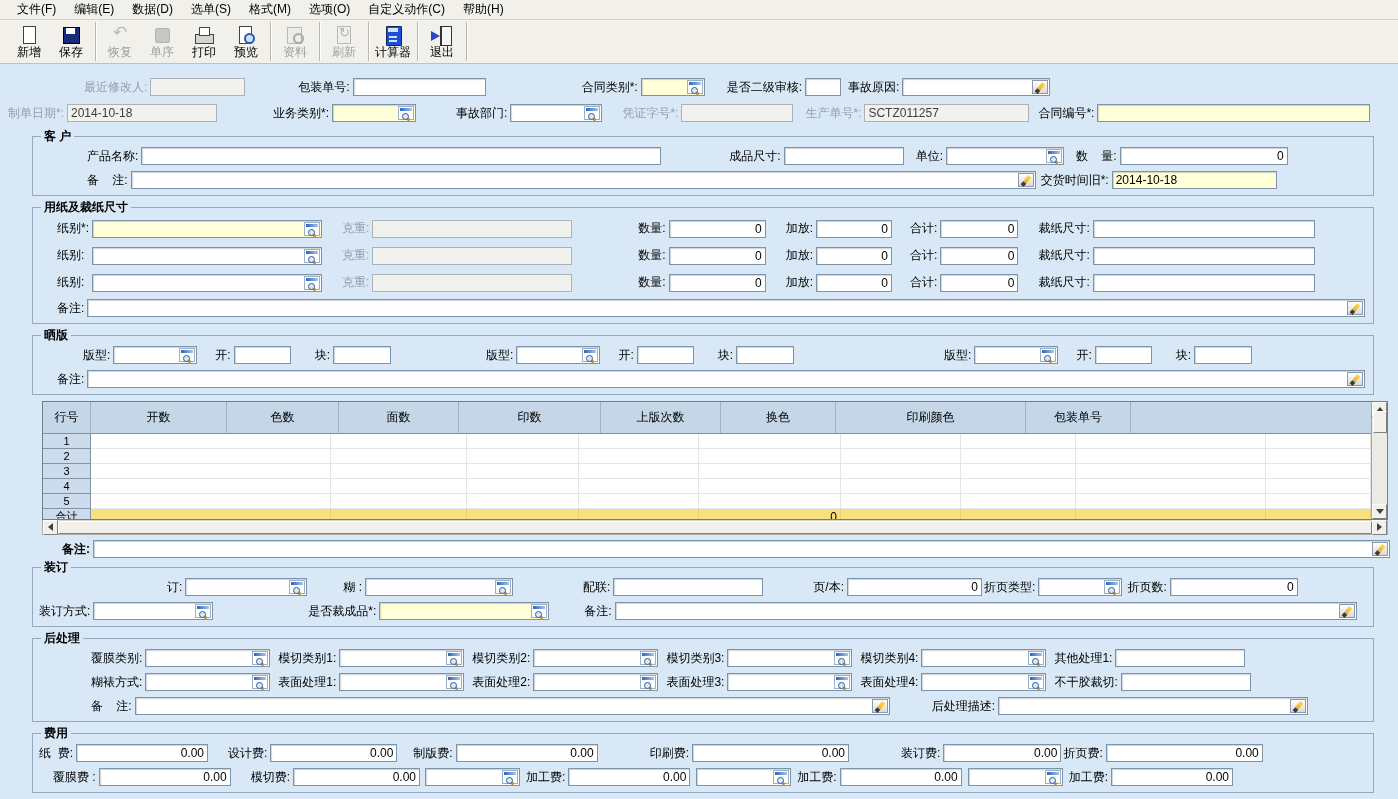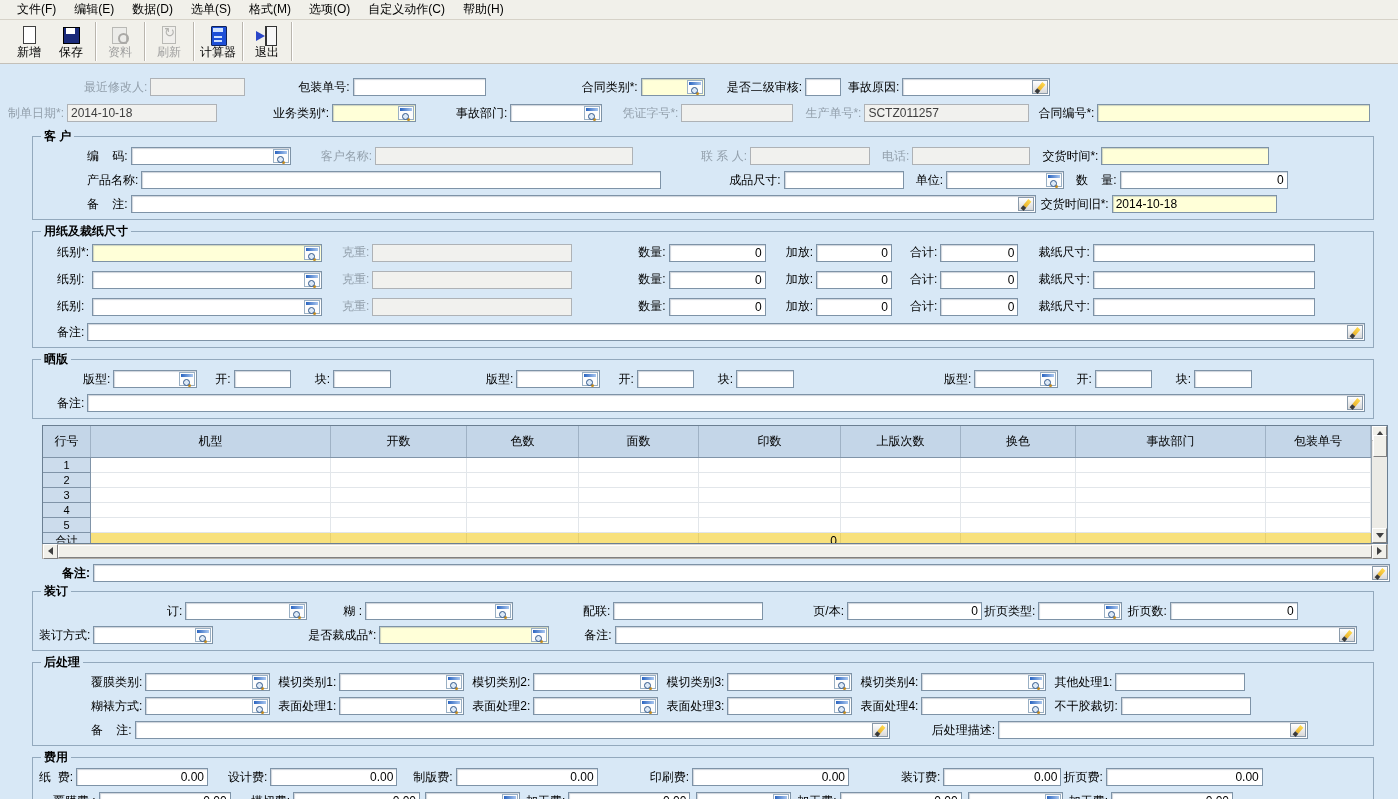--- a/index.html
+++ b/index.html
@@ -123,20 +123,38 @@
         <span class="tbico ico-new-doc"></span>
         <div class="tb-lbl">新增</div>
       </div>
       <div class="tb-btn">
         <span class="tbico ico-save"></span>
         <div class="tb-lbl">保存</div>
       </div>
     </div>
     <div class="tb-group">
       <div class="tb-btn disabled">
+        <span class="tbico ico-undo"></span>
+        <div class="tb-lbl">恢复</div>
+      </div>
+      <div class="tb-btn disabled">
+        <span class="tbico ico-sequence"></span>
+        <div class="tb-lbl">单序</div>
+      </div>
+      <div class="tb-btn">
+        <span class="tbico ico-print"></span>
+        <div class="tb-lbl">打印</div>
+      </div>
+      <div class="tb-btn">
+        <span class="tbico ico-preview"></span>
+        <div class="tb-lbl">预览</div>
+      </div>
+    </div>
+    <div class="tb-group">
+      <div class="tb-btn disabled">
         <span class="tbico ico-data-lookup"></span>
         <div class="tb-lbl">资料</div>
       </div>
     </div>
     <div class="tb-group">
       <div class="tb-btn disabled">
         <span class="tbico ico-refresh"></span>
         <div class="tb-lbl">刷新</div>
       </div>
     </div>
@@ -177,32 +195,20 @@
   <span class="lbl dis" style="margin-left:20px">凭证字号*:</span>
   <span class="inp dis" style="width:112px"></span>
   <span class="lbl dis" style="margin-left:12px">生产单号*:</span>
   <span class="inp dis" style="width:165px">SCTZ011257</span>
   <span class="lbl" style="margin-left:9px">合同编号*:</span>
   <span class="inp req grow" style="margin-right:28px"></span>
 </div>
 
 <fieldset style="margin-top:5px">
   <legend>客 户</legend>
-  <div class="frow">
-    <span class="lbl" style="margin-left:48px">编    码:</span>
-    <span class="inp lk" style="width:160px"><span class="lk-btn"></span></span>
-    <span class="lbl dis" style="margin-left:30px">客户名称:</span>
-    <span class="inp dis" style="width:258px"></span>
-    <span class="lbl dis" style="margin-left:68px">联 系 人:</span>
-    <span class="inp dis" style="width:120px"></span>
-    <span class="lbl dis" style="margin-left:12px">电话:</span>
-    <span class="inp dis" style="width:118px"></span>
-    <span class="lbl" style="margin-left:12px">交货时间*:</span>
-    <span class="inp req" style="width:168px"></span>
-  </div>
   <div class="frow">
     <span class="lbl" style="margin-left:48px">产品名称:</span>
     <span class="inp" style="width:520px"></span>
     <span class="lbl" style="margin-left:68px">成品尺寸:</span>
     <span class="inp" style="width:120px"></span>
     <span class="lbl" style="margin-left:12px">单位:</span>
     <span class="inp lk" style="width:118px"><span class="lk-btn"></span></span>
     <span class="lbl" style="margin-left:12px">数    量:</span>
     <span class="inp num" style="width:168px">0</span>
   </div>
@@ -289,28 +295,27 @@
   <div class="frow">
     <span class="lbl" style="margin-left:18px">备注:</span>
     <span class="inp pen grow" style="margin-right:2px"><span class="pen-btn"></span></span>
   </div>
 </fieldset>
 
 <div class="grid-wrap">
   <div class="gmain" id="gmain">
       <div class="ghead">
         <span class="gh" style="width: 48px;">行号</span>
-        <span class="gh" style="width: 240px;">机型</span>
         <span class="gh" style="width: 136px;">开数</span>
         <span class="gh" style="width: 112px;">色数</span>
         <span class="gh" style="width: 120px;">面数</span>
         <span class="gh" style="width: 142px;">印数</span>
         <span class="gh" style="width: 120px;">上版次数</span>
         <span class="gh" style="width: 115px;">换色</span>
-        <span class="gh" style="width: 190px;">事故部门</span>
+        <span class="gh" style="width: 190px;">印刷颜色</span>
         <span class="gh" style="width: 105px;">包装单号</span>
       </div>
       <div class="gr">
         <span class="grn" style="width: 48px;">1</span>
         <span class="gc" style="width: 240px;"></span>
         <span class="gc" style="width: 136px;"></span>
         <span class="gc" style="width: 112px;"></span>
         <span class="gc" style="width: 120px;"></span>
         <span class="gc" style="width: 142px;"></span>
         <span class="gc" style="width: 120px;"></span>

